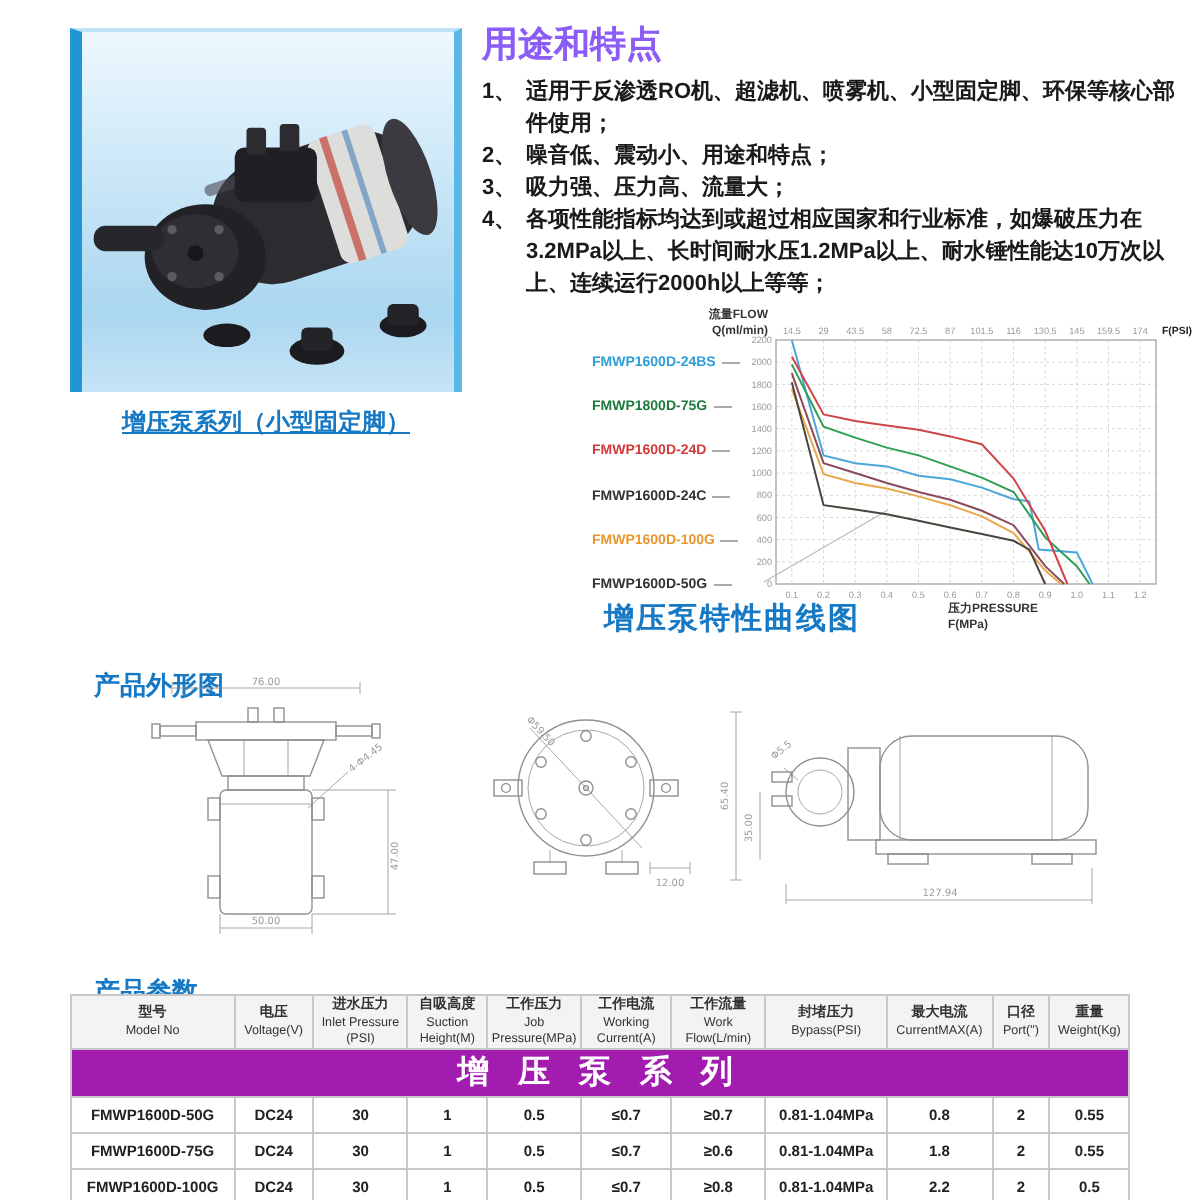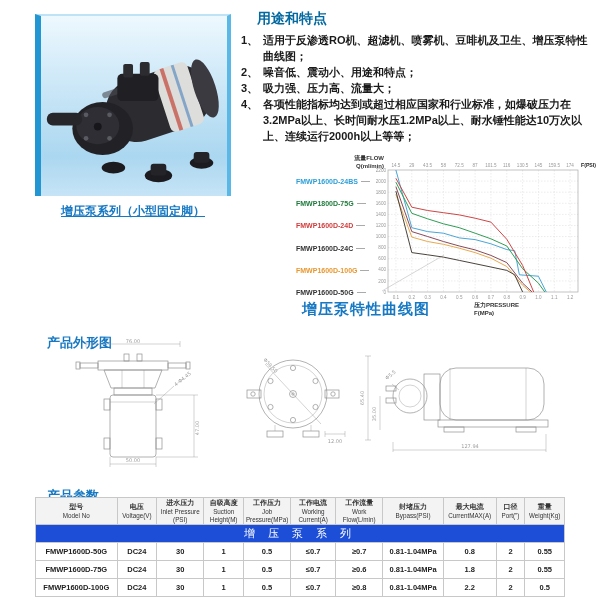--- a/index.html
+++ b/index.html
@@ -8,21 +8,21 @@
 
   
   .photo-panel{position:absolute;left:35px;top:14px;width:196px;height:182px;box-sizing:border-box;
     background:linear-gradient(180deg,#eef8fe 0%,#d3ebf9 30%,#abd7f0 78%,#c6e4f6 100%);
     border-left:6px solid #2196d3;border-right:4px solid #5ab8e6;border-top:2px solid #bfe3f6;}
   .photo-caption{position:absolute;left:35px;top:203px;width:196px;text-align:center;
     color:#1779c4;font-weight:bold;font-size:12px;text-decoration:underline;}
 
   
   .features{position:absolute;left:241px;top:10px;width:354px;}
-  .features h2{margin:0 0 5px 16px;font-size:14px;color:#0369a1;}
+  .features h2{margin:0 0 5px 0;font-size:18px;color:#8b5cf6;}
   .features ol{list-style:none;margin:0;padding:0;font-size:11px;font-weight:600;
     color:#1a1a1a;line-height:1.45;}
   .features li{display:flex;}
   .fnum{flex:0 0 22px;}
   .ftext{flex:1;}
 
   
   .chart-block{position:absolute;left:292px;top:154px;width:306px;height:170px;}
   .chart-legend{position:absolute;left:4px;top:24px;height:118px;display:flex;
     flex-direction:column;justify-content:space-between;}
@@ -43,21 +43,21 @@
   #drawings{position:absolute;left:28px;top:334px;}
   .dim{fill:#9d9d9d;font-size:5px;font-family:"DejaVu Sans",sans-serif;}
 
   
   .params-table{position:absolute;left:35px;top:497px;width:530px;border-collapse:collapse;
     table-layout:fixed;}
   .params-table th,.params-table td{border:1px solid #c8c8c8;text-align:center;padding:1px 0;}
   .params-table th{background:#f3f3f3;color:#333;font-size:7px;line-height:1.25;}
   .params-table th .en{font-weight:normal;font-size:6.3px;}
   .params-table td{font-size:7.5px;font-weight:600;color:#222;height:15px;background:#fff;}
-  .params-table tr.band td{background:#1d4ed8;color:#fff;font-size:11px;font-weight:normal;
+  .params-table tr.band td{background:#a21caf;color:#fff;font-size:16px;font-weight:bold;
     height:13px;letter-spacing:5px;}
 </style>
 </head>
 <body>
 
 <div class="page">
 
   <div class="photo-panel">
     <svg width="186" height="180" viewBox="0 0 190 178">
       <g>
@@ -88,21 +88,21 @@
       </g>
     </svg>
   </div>
   <div class="photo-caption">增压泵系列（小型固定脚）</div>
 
   <div class="features">
     <h2>用途和特点</h2>
     <ol>
         <li>
           <span class="fnum">1、</span>
-          <span class="ftext">适用于反渗透RO机、超滤机、喷雾机、豆啡机及卫生、增压泵特性曲线图；</span>
+          <span class="ftext">适用于反渗透RO机、超滤机、喷雾机、小型固定脚、环保等核心部件使用；</span>
         </li>
         <li>
           <span class="fnum">2、</span>
           <span class="ftext">噪音低、震动小、用途和特点；</span>
         </li>
         <li>
           <span class="fnum">3、</span>
           <span class="ftext">吸力强、压力高、流量大；</span>
         </li>
         <li>

